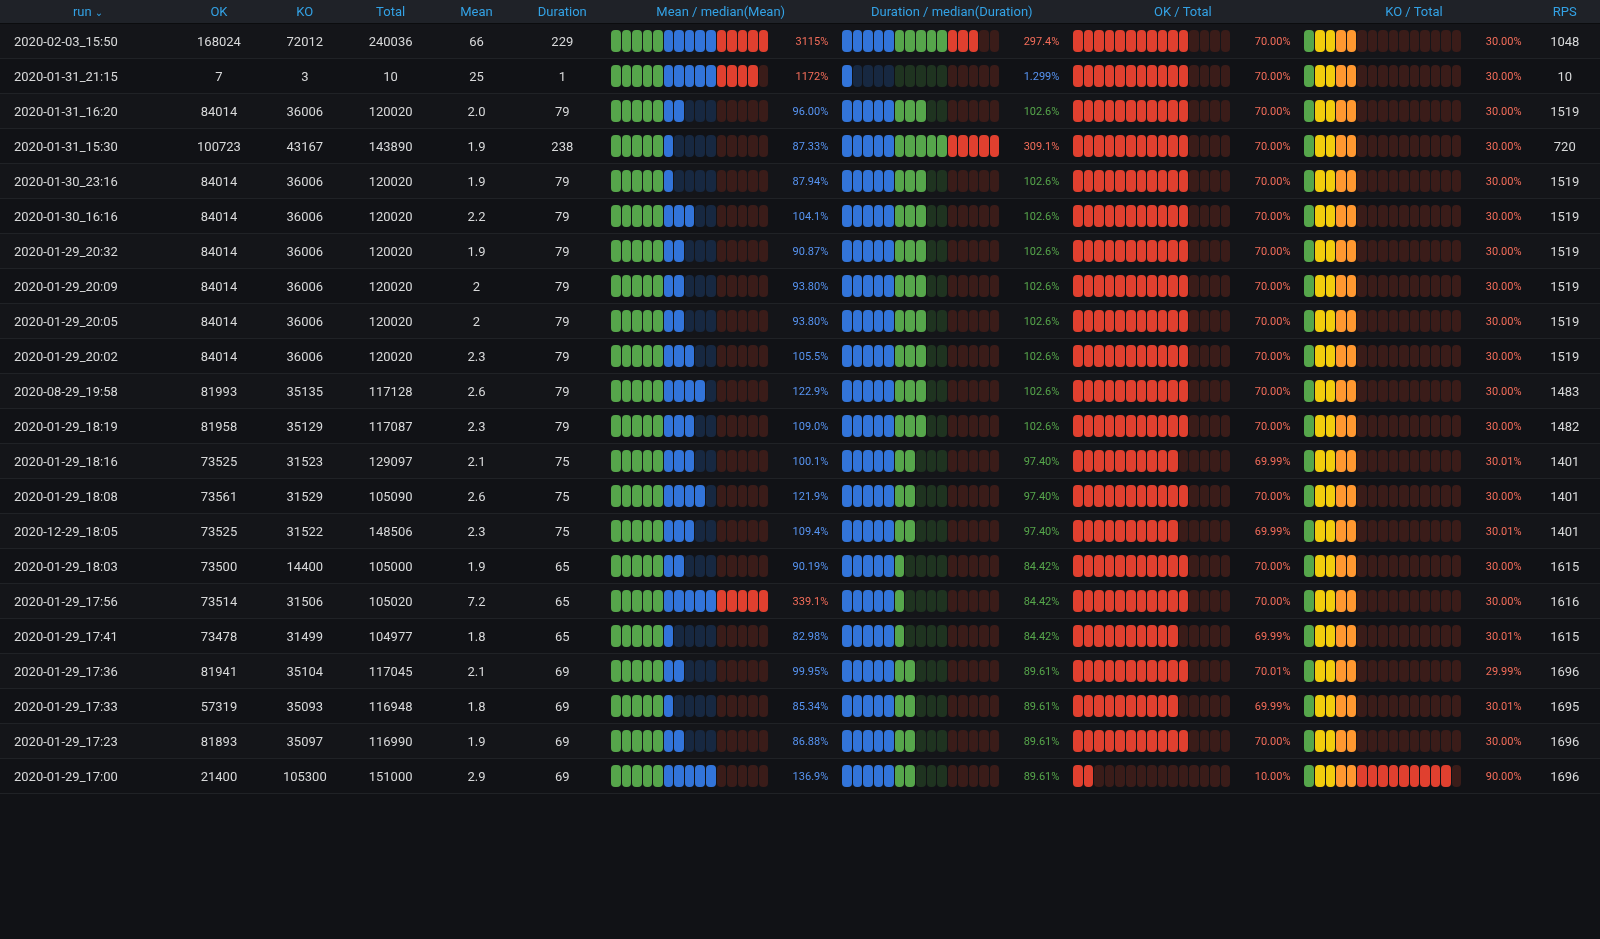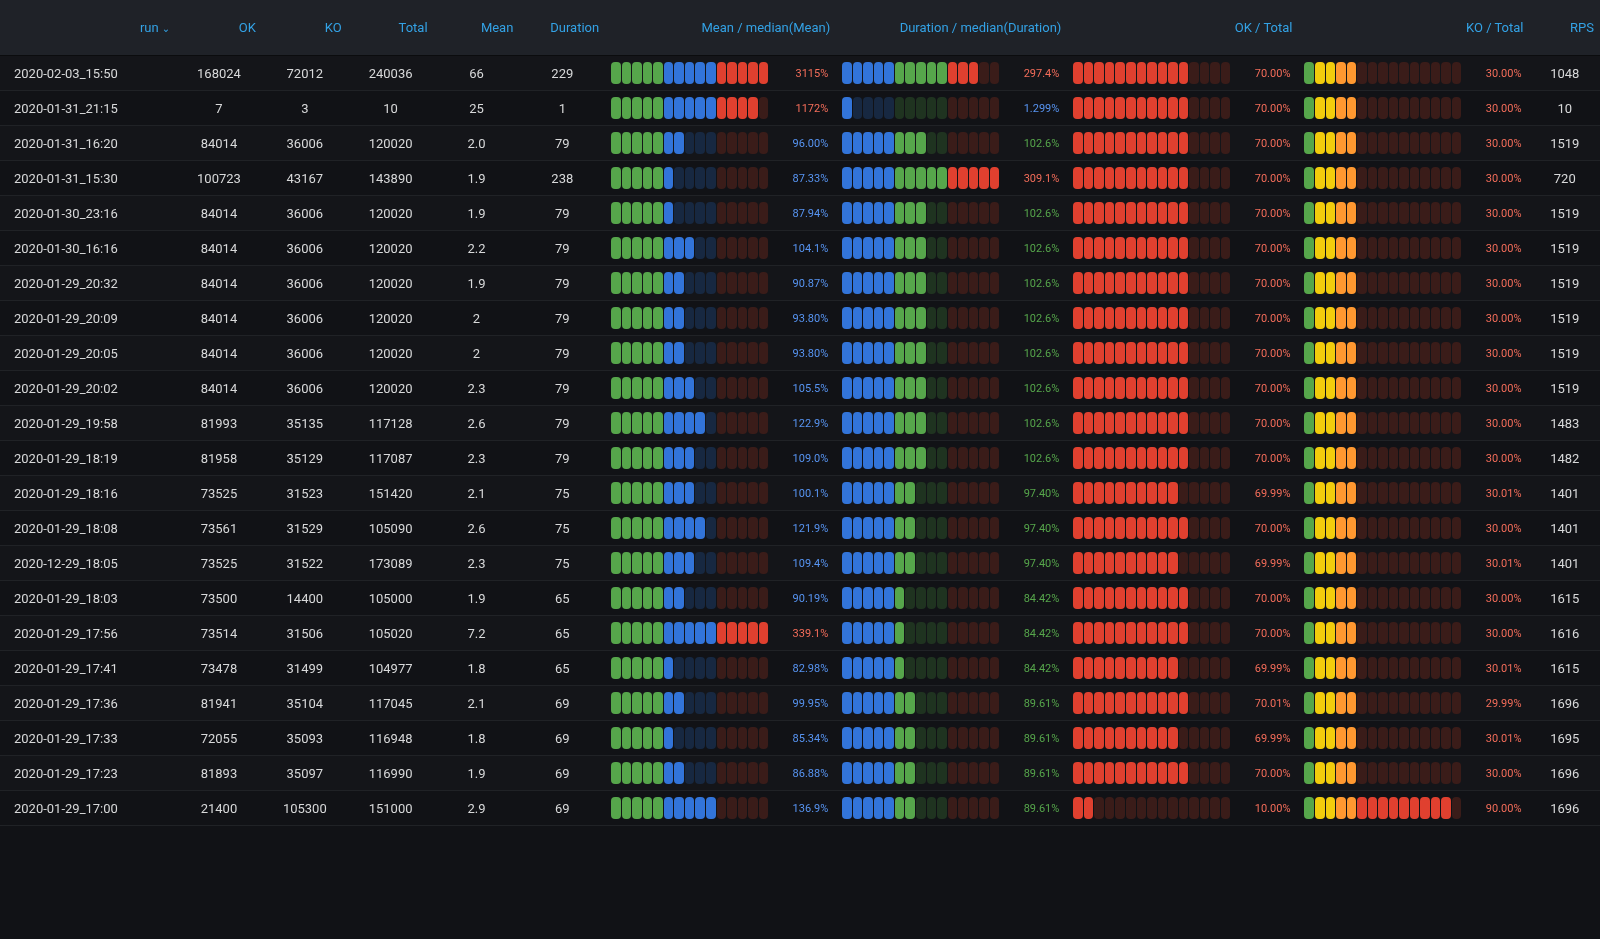--- a/index.html
+++ b/index.html
@@ -12,22 +12,22 @@
   }
   table {
     width: 100%;
     border-collapse: collapse;
     table-layout: fixed;
   }
   thead th {
     background: #1f2228;
     color: #33a2e5;
     font-weight: 400;
-    padding: 20px 6px;
-    text-align: right;
+    padding: 4px 6px;
+    text-align: center;
     border-bottom: 1px solid #0b0c0e;
     font-size: 13px;
     white-space: nowrap;
     cursor: pointer;
   }
   thead th .sort-caret {
     color: #33a2e5;
     font-size: 10px;
     margin-left: 3px;
   }
@@ -1076,21 +1076,21 @@
               <div class="seg" style="background: rgb(58, 28, 25);"></div>
               <div class="seg" style="background: rgb(58, 28, 25);"></div>
               <div class="seg" style="background: rgb(58, 28, 25);"></div>
             </div>
             <div class="pct pct-red">30.00%</div>
           </div>
         </td>
         <td>1519</td>
       </tr>
       <tr>
-        <td class="run-cell">2020-01-29_19:58</td>
+        <td class="run-cell">2020-08-29_19:58</td>
         <td>81993</td>
         <td>35135</td>
         <td>117128</td>
         <td>2.6</td>
         <td>79</td>
         <td>
           <div class="bargauge-cell">
             <div class="bargauge">
               <div class="seg" style="background: rgb(86, 166, 75);"></div>
               <div class="seg" style="background: rgb(86, 166, 75);"></div>
@@ -1273,21 +1273,21 @@
             </div>
             <div class="pct pct-red">30.00%</div>
           </div>
         </td>
         <td>1482</td>
       </tr>
       <tr>
         <td class="run-cell">2020-01-29_18:16</td>
         <td>73525</td>
         <td>31523</td>
-        <td>151420</td>
+        <td>129097</td>
         <td>2.1</td>
         <td>75</td>
         <td>
           <div class="bargauge-cell">
             <div class="bargauge">
               <div class="seg" style="background: rgb(86, 166, 75);"></div>
               <div class="seg" style="background: rgb(86, 166, 75);"></div>
               <div class="seg" style="background: rgb(86, 166, 75);"></div>
               <div class="seg" style="background: rgb(86, 166, 75);"></div>
               <div class="seg" style="background: rgb(86, 166, 75);"></div>
@@ -1467,21 +1467,21 @@
             </div>
             <div class="pct pct-red">30.00%</div>
           </div>
         </td>
         <td>1401</td>
       </tr>
       <tr>
         <td class="run-cell">2020-12-29_18:05</td>
         <td>73525</td>
         <td>31522</td>
-        <td>173089</td>
+        <td>148506</td>
         <td>2.3</td>
         <td>75</td>
         <td>
           <div class="bargauge-cell">
             <div class="bargauge">
               <div class="seg" style="background: rgb(86, 166, 75);"></div>
               <div class="seg" style="background: rgb(86, 166, 75);"></div>
               <div class="seg" style="background: rgb(86, 166, 75);"></div>
               <div class="seg" style="background: rgb(86, 166, 75);"></div>
               <div class="seg" style="background: rgb(86, 166, 75);"></div>
@@ -1950,21 +1950,21 @@
               <div class="seg" style="background: rgb(58, 28, 25);"></div>
               <div class="seg" style="background: rgb(58, 28, 25);"></div>
             </div>
             <div class="pct pct-red">29.99%</div>
           </div>
         </td>
         <td>1696</td>
       </tr>
       <tr>
         <td class="run-cell">2020-01-29_17:33</td>
-        <td>72055</td>
+        <td>57319</td>
         <td>35093</td>
         <td>116948</td>
         <td>1.8</td>
         <td>69</td>
         <td>
           <div class="bargauge-cell">
             <div class="bargauge">
               <div class="seg" style="background: rgb(86, 166, 75);"></div>
               <div class="seg" style="background: rgb(86, 166, 75);"></div>
               <div class="seg" style="background: rgb(86, 166, 75);"></div>

